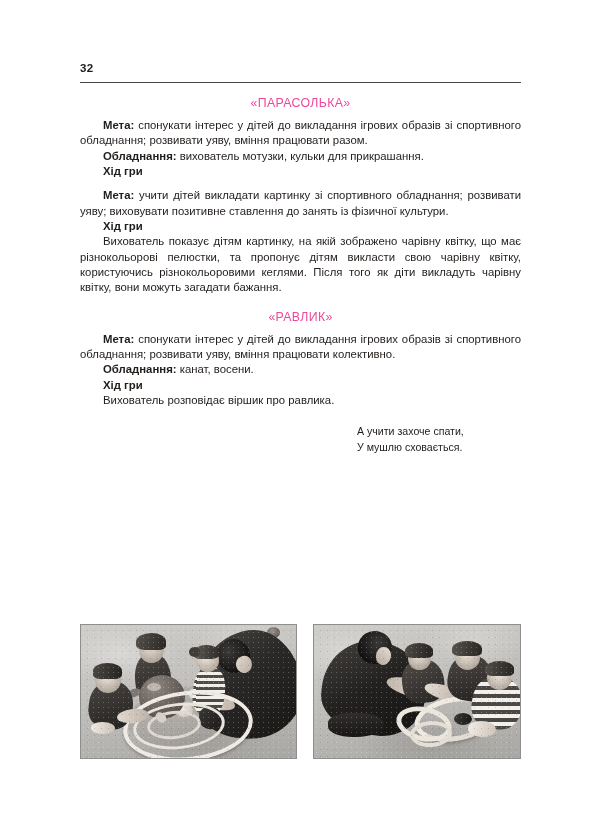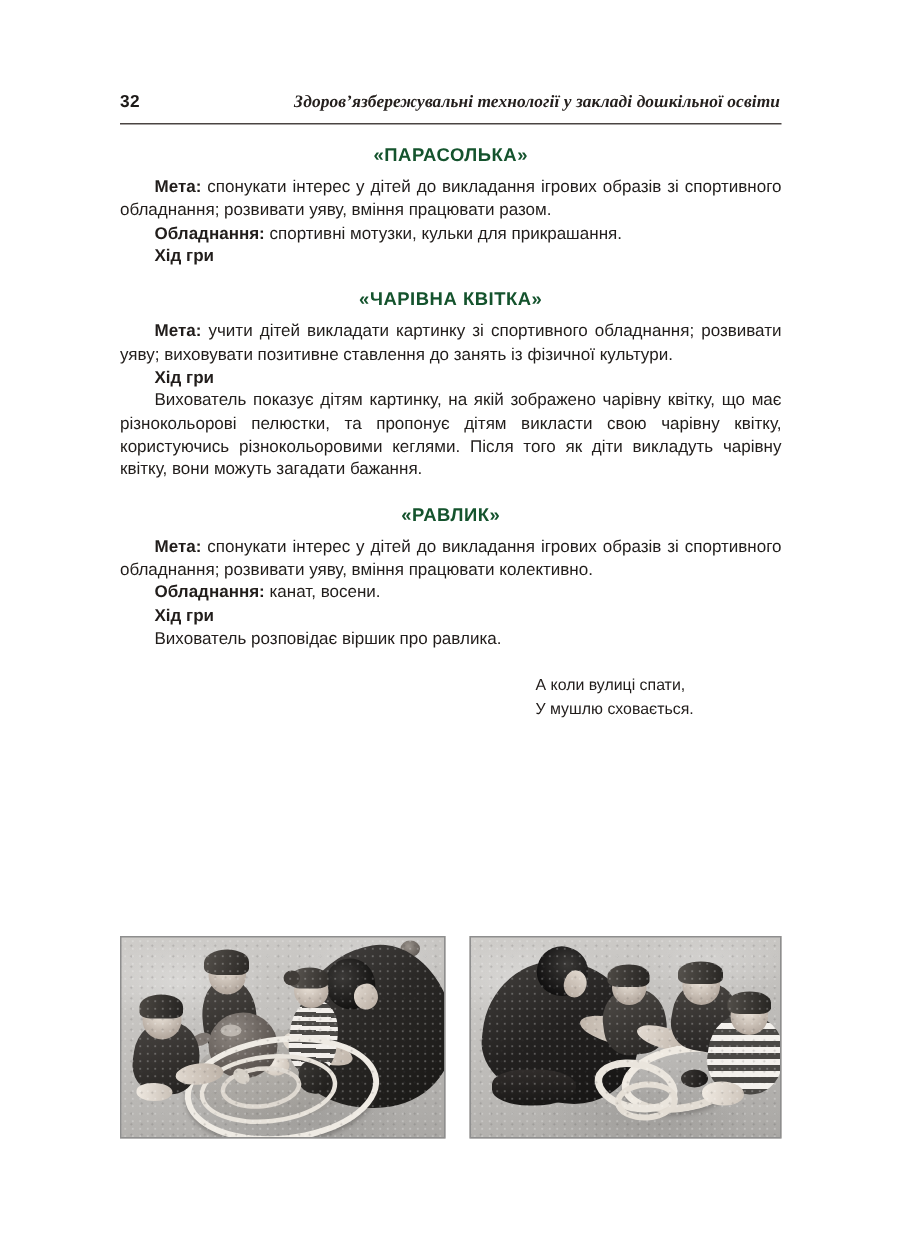--- a/index.html
+++ b/index.html
@@ -61,24 +61,24 @@
   .body {
     position: absolute;
     left: 80px;
     top: 80px;
     width: 441px;
   }
 
   .game-title {
     text-align: center;
     font-family: "Liberation Sans", sans-serif;
-    font-weight: bold;
+    font-weight: normal;
     font-size: 12.3px;
     letter-spacing: 0.35px;
-    color: #14532d;
+    color: #ec4899;
     margin: 0;
     padding: 4px 0 8px 0;
   }
   .sec-gap-1 { padding-top: 9px; }
   .sec-gap-2 { padding-top: 10px; }
 
   p.tx {
     margin: 0;
     font-family: Liberation Sans, sans-serif;
     font-size: 11.35px;
@@ -443,50 +443,48 @@
     transform: rotate(-4deg);
   }
 </style>
 </head>
 <body>
 
 <div class="page">
 
   <div class="header">
     <div class="folio">32</div>
-    <div class="runhead">Здоров’язбережувальні технології у закладі дошкільної освіти</div>
   </div>
   <div class="header-rule"></div>
 
   <div class="body">
 
     <div>
       <h2 class="game-title">«ПАРАСОЛЬКА»</h2>
       <p class="tx ind"><span class="lbl">Мета:</span><span> спонукати інтерес у дітей до викладання ігрових образів зі спортивного обладнання; розвивати уяву, вміння працювати разом.</span></p>
-      <p class="tx ind"><span class="lbl">Обладнання:</span><span> спортивні мотузки, кульки для прикрашання.</span></p>
+      <p class="tx ind"><span class="lbl">Обладнання:</span><span> вихователь мотузки, кульки для прикрашання.</span></p>
       <p class="tx ind"><span class="lbl">Хід гри</span></p>
     </div>
 
     <div class="sec-gap-1">
-      <h2 class="game-title">«ЧАРІВНА КВІТКА»</h2>
       <p class="tx ind"><span class="lbl">Мета:</span><span> учити дітей викладати картинку зі спортивного обладнання; розвивати уяву; виховувати позитивне ставлення до занять із фізичної культури.</span></p>
       <p class="tx ind"><span class="lbl">Хід гри</span></p>
       <p class="tx ind">Вихователь показує дітям картинку, на якій зображено чарівну квітку, що має різнокольорові пелюстки, та пропонує дітям викласти свою чарівну квітку, користуючись різнокольоровими кеглями. Після того як діти викладуть чарівну квітку, вони можуть загадати бажання.</p>
     </div>
 
     <div class="sec-gap-2">
       <h2 class="game-title">«РАВЛИК»</h2>
       <p class="tx ind"><span class="lbl">Мета:</span><span> спонукати інтерес у дітей до викладання ігрових образів зі спортивного обладнання; розвивати уяву, вміння працювати колективно.</span></p>
       <p class="tx ind"><span class="lbl">Обладнання:</span><span> канат, восени.</span></p>
       <p class="tx ind"><span class="lbl">Хід гри</span></p>
       <p class="tx ind">Вихователь розповідає віршик про равлика.</p>
 
       <div class="poem">
         <div class="poem-col right">
-          <span class="poem-line">А коли вулиці спати,</span>
+          <span class="poem-line">А учити захоче спати,</span>
           <span class="poem-line">У мушлю сховається.</span>
         </div>
       </div>
 
     </div>
 
   </div>
 
   <div class="photos">
 

